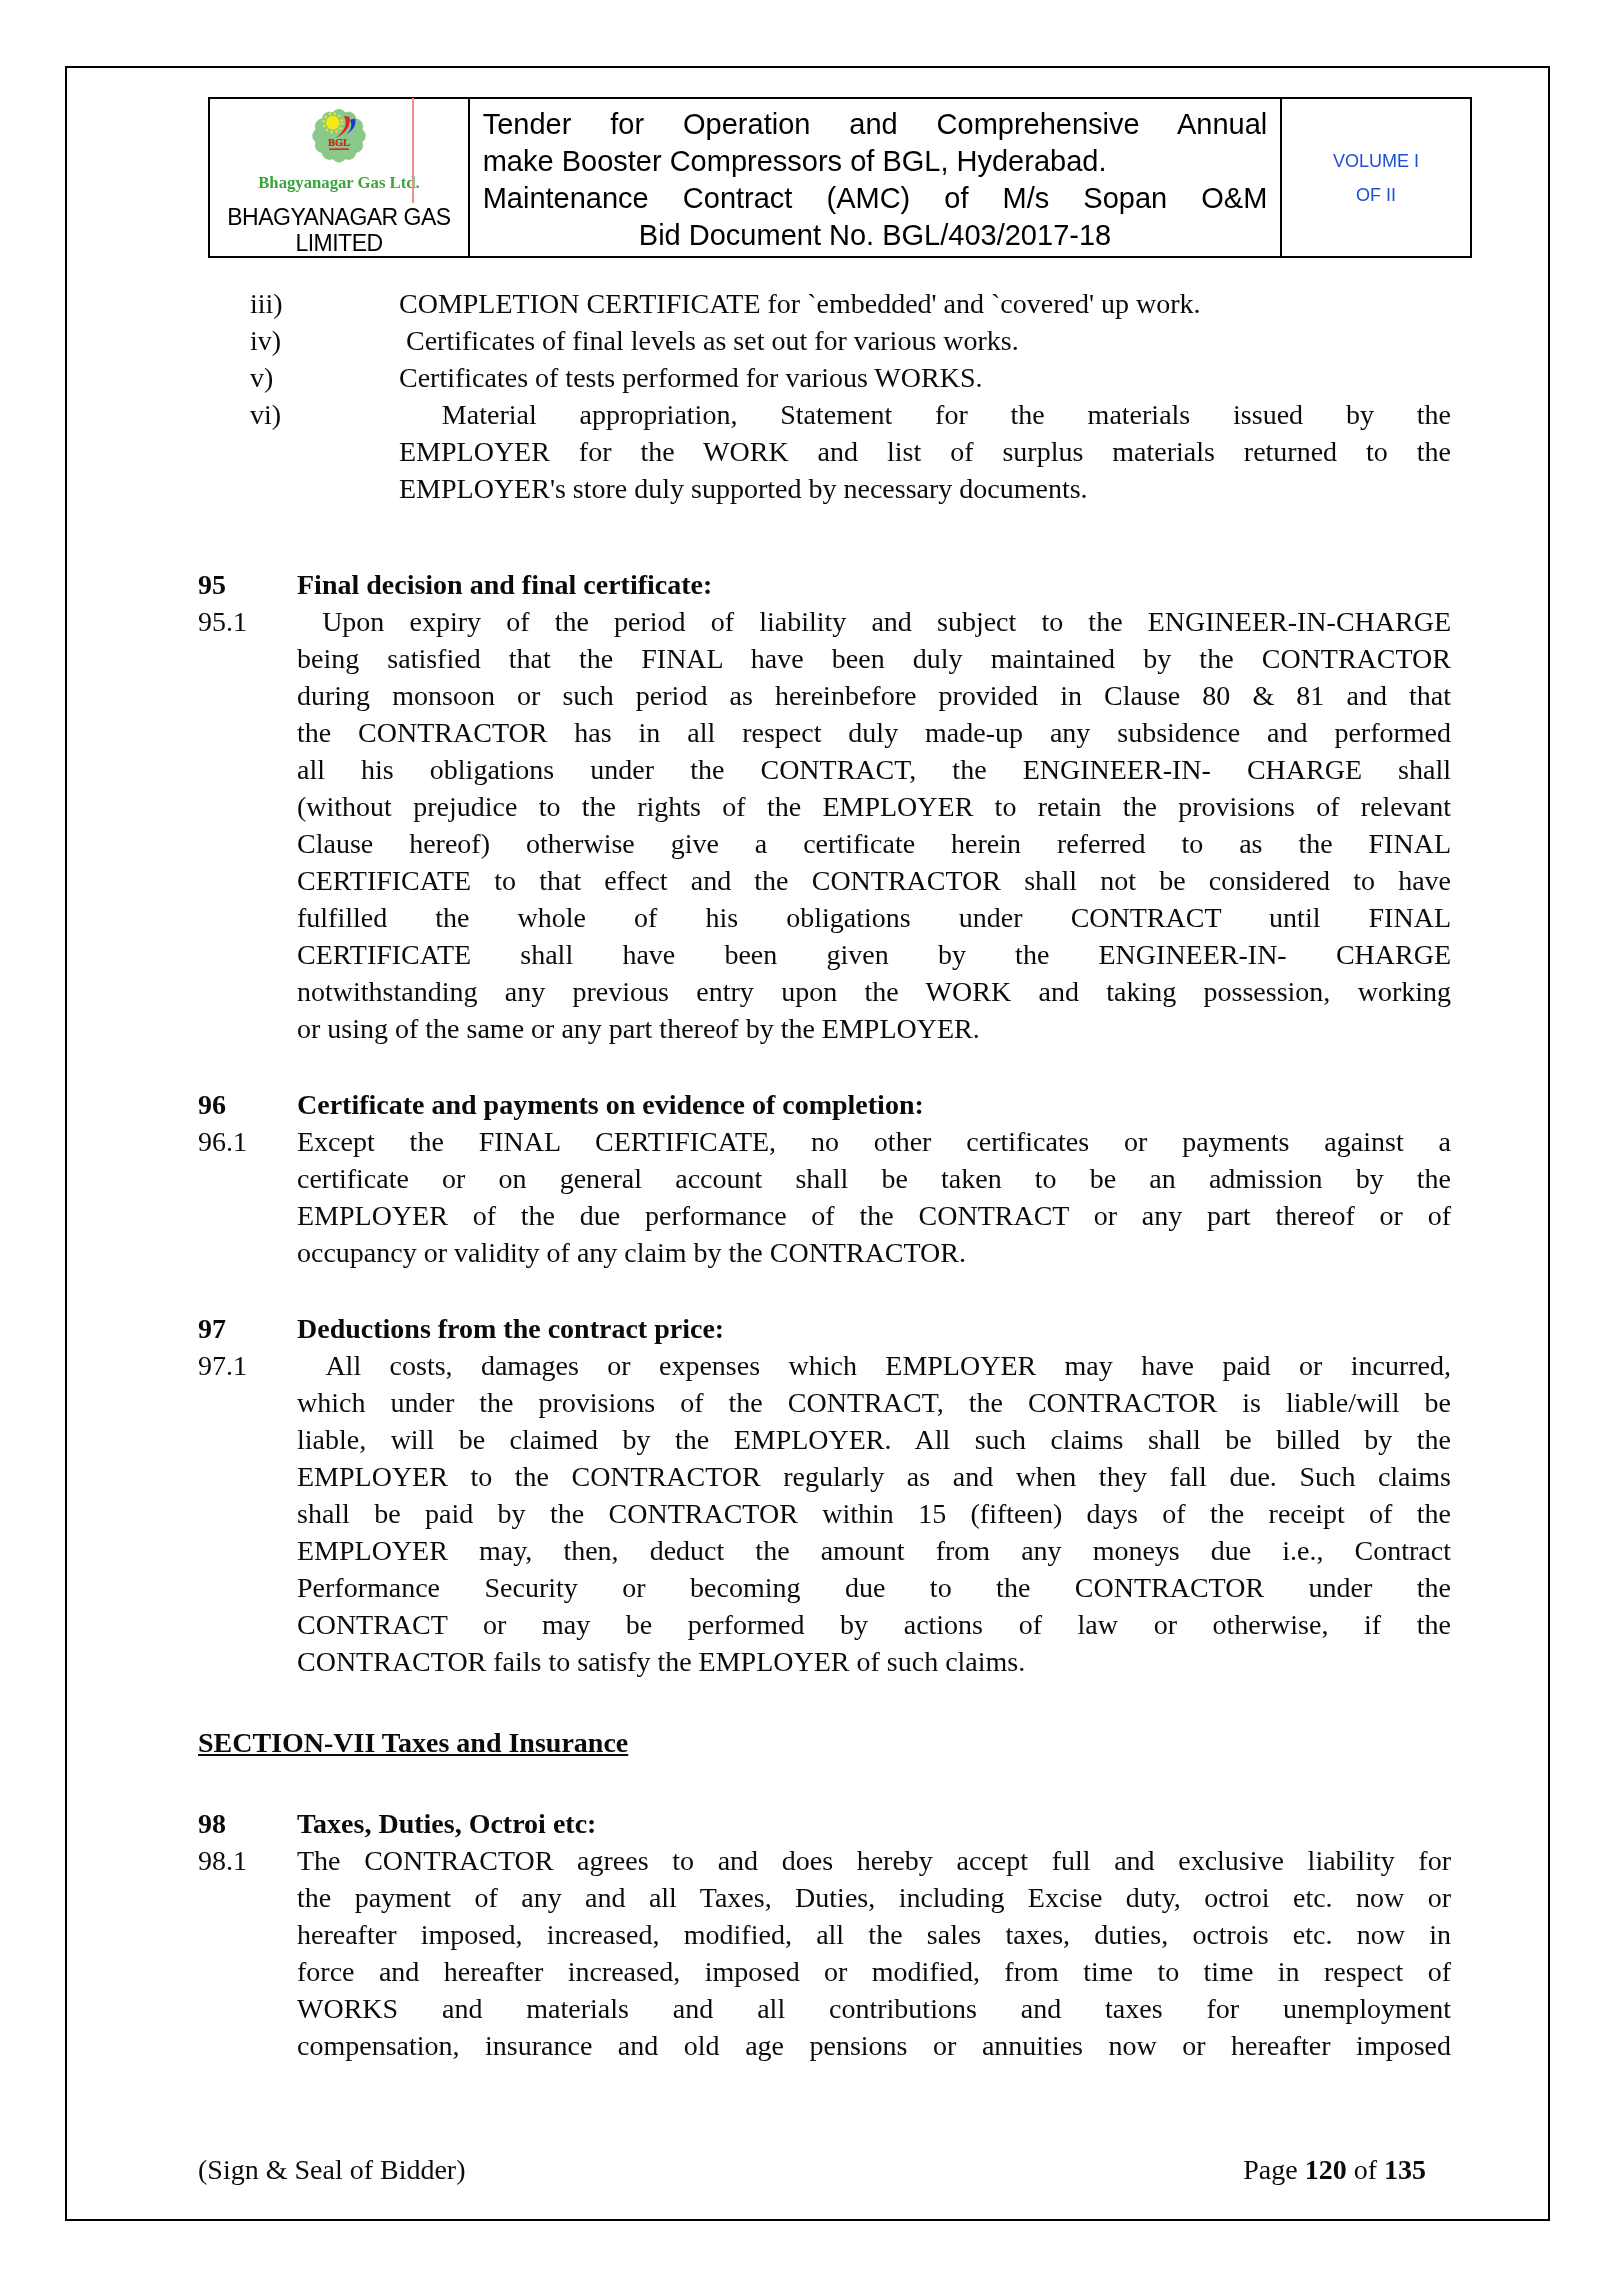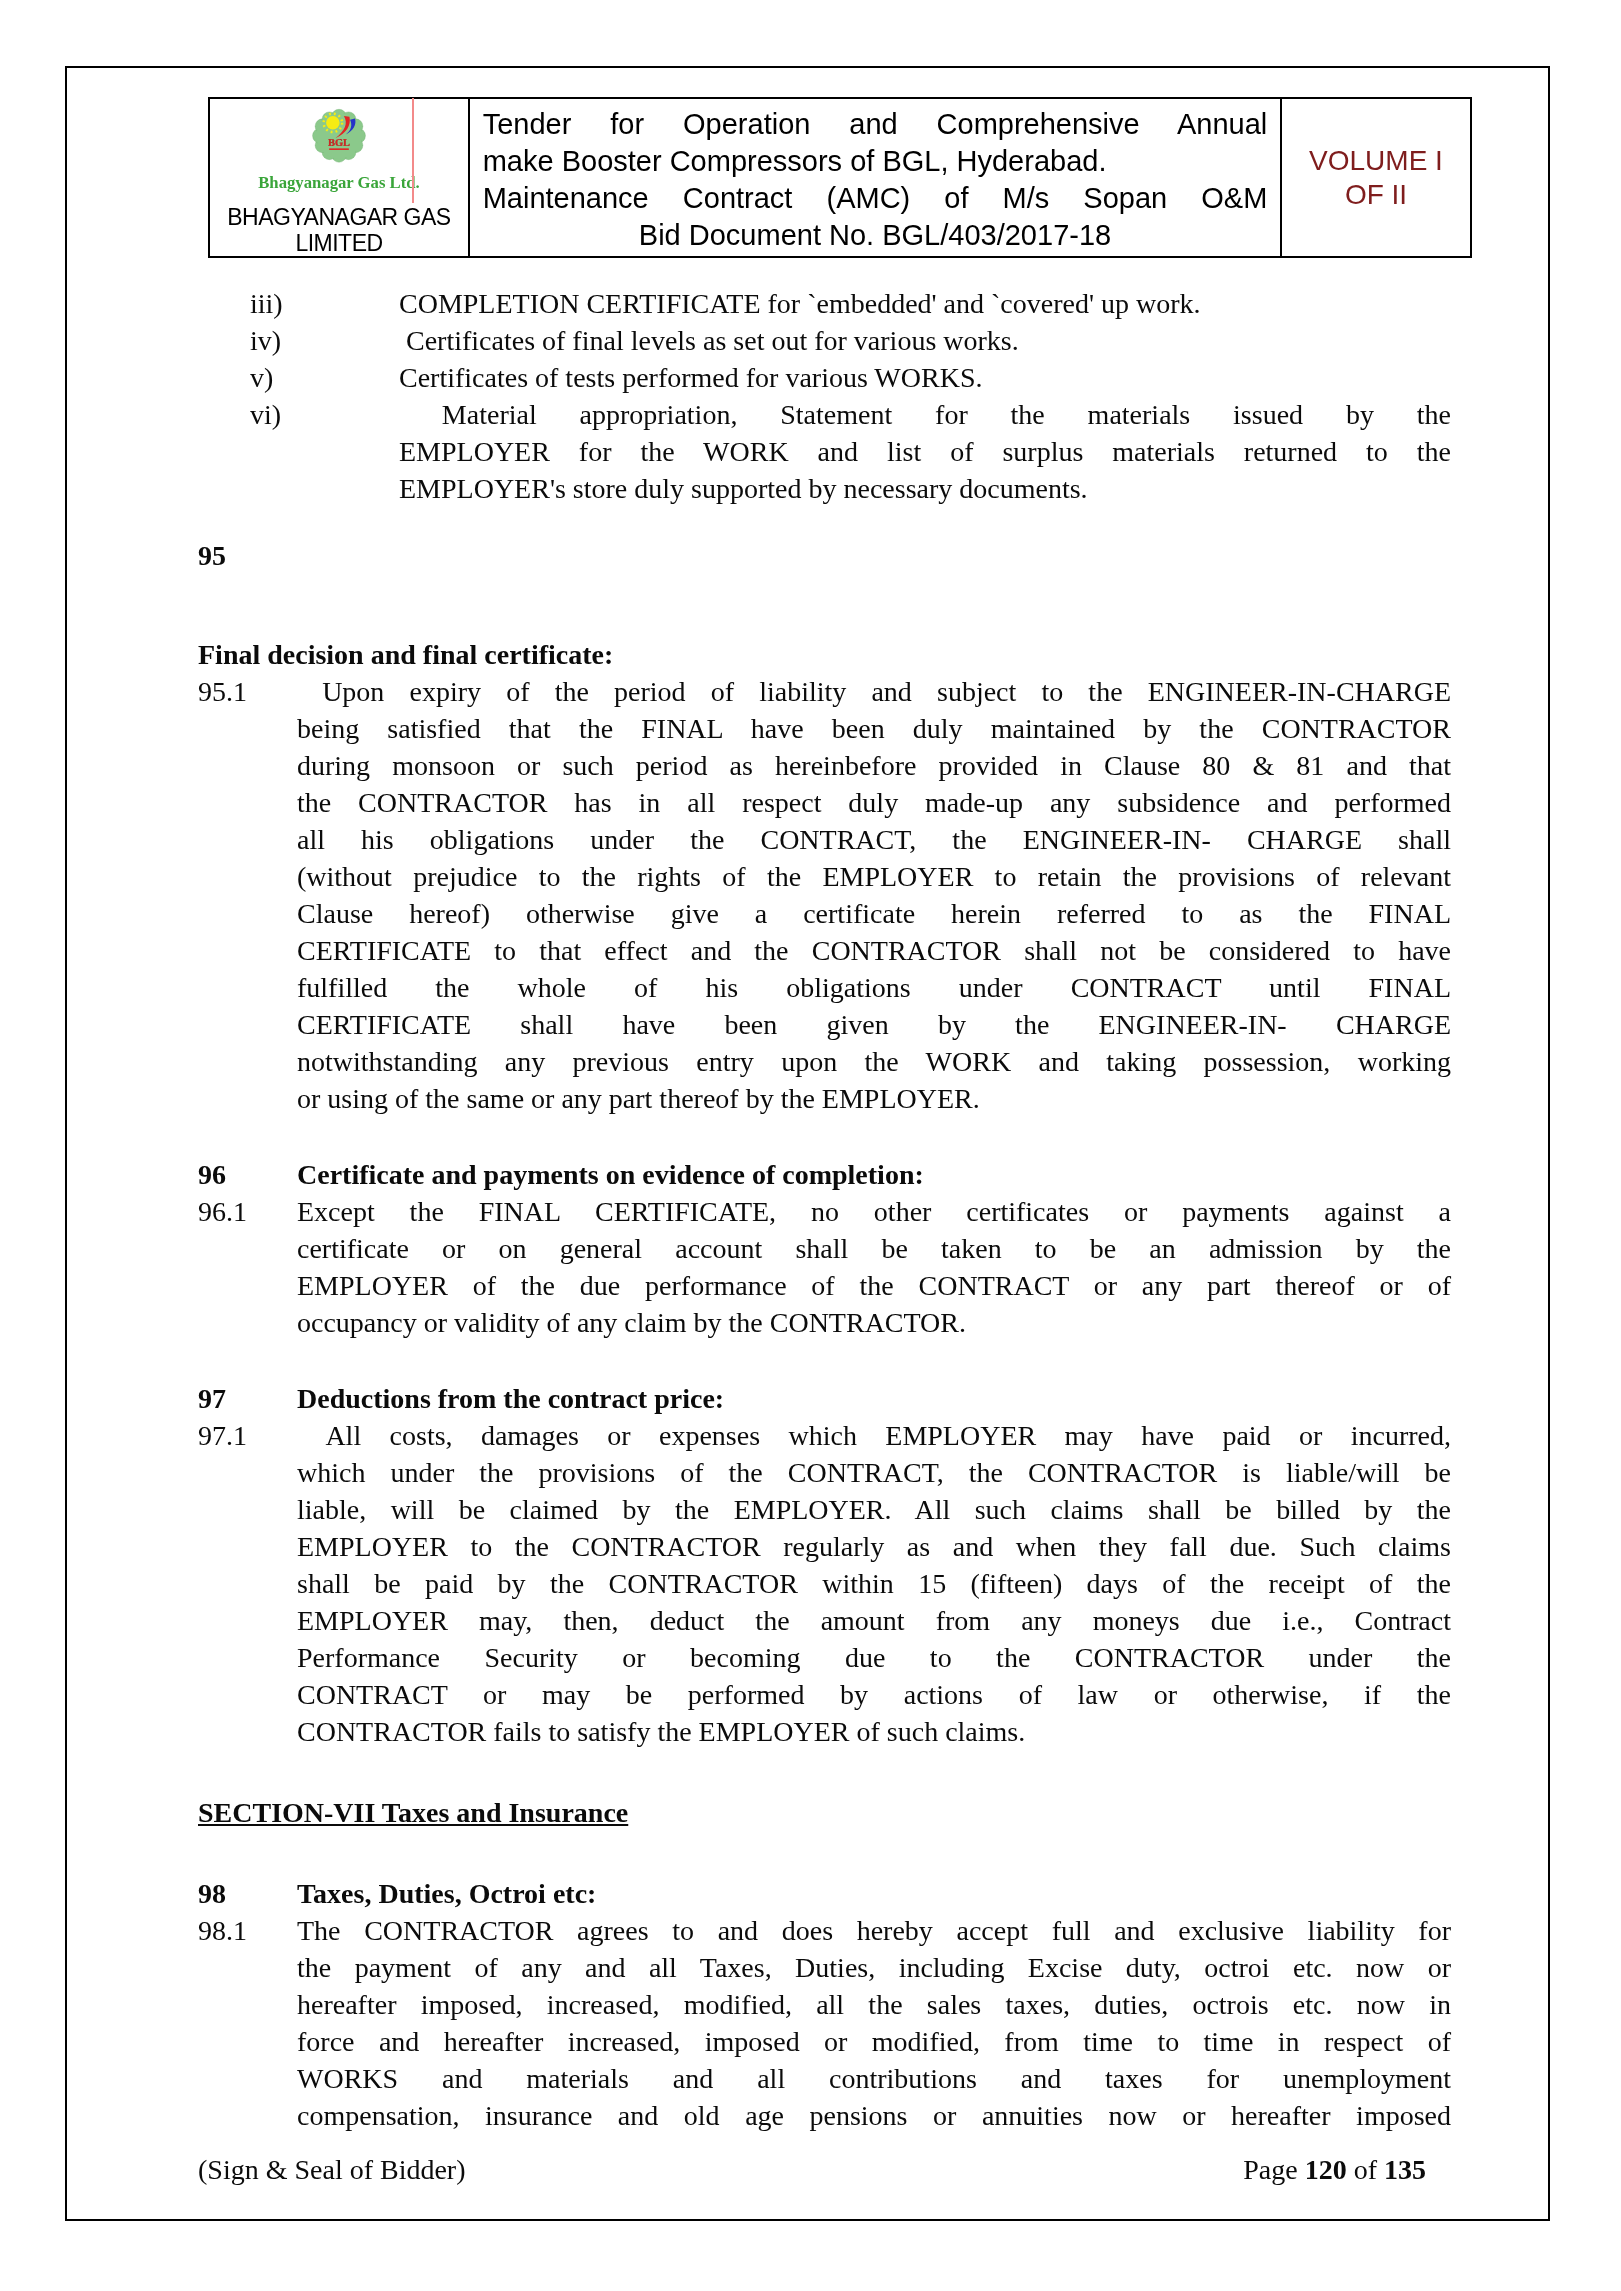--- a/index.html
+++ b/index.html
@@ -15,33 +15,33 @@
   .logo-cell{width:258px;display:flex;flex-direction:column;align-items:center;padding-top:5.9px;gap:9px;}
   .logo-sub{font-family:"Liberation Serif", serif;font-weight:bold;font-size:16.7px;color:#3aa53a;line-height:16.7px;}
   .org{font-family:"Liberation Sans", sans-serif;font-size:23px;letter-spacing:-0.5px;
        line-height:25.5px;text-align:center;color:#000;margin-top:3.9px;}
   .title-cell{width:812px;padding:6.9px 12.7px 0 12.7px;font-family:"Liberation Sans", sans-serif;
               font-size:29px;line-height:37px;color:#000;}
   .t-ln{white-space:nowrap;}
   .t-ln.jst{white-space:normal;text-align:justify;text-align-last:justify;}
   .t-ln.ctr{text-align:center;}
   .vol-cell{flex:1;display:flex;flex-direction:column;align-items:center;justify-content:center;
-            font-family:"Liberation Sans", sans-serif;font-size:28px;line-height:34px;color:#7f1d1d;}
+            font-family:"Liberation Sans", sans-serif;font-size:18px;line-height:34px;color:#1d4ed8;}
   .redline{position:absolute;left:412px;top:98px;width:2px;height:105px;background:#f38a8a;}
   
   .content{position:absolute;left:198px;top:285px;width:1253px;
            font-size:28px;line-height:37px;}
   .row{display:flex;align-items:flex-start;}
   .num{width:99px;flex:0 0 99px;}
   .marker{width:201px;flex:0 0 201px;padding-left:52px;box-sizing:border-box;}
   .txt{flex:1;min-width:0;}
   .ln{width:100%;}
   .ln.jst{text-align:justify;text-align-last:justify;text-justify:inter-word;}
   .b{font-weight:bold;}
-  #blk-95{margin-top:30px;flex-direction:column;}
+  #blk-95{margin-top:59px;}
   #blk-96{margin-top:39px;}
   #blk-97{margin-top:39px;}
   #blk-sec7{margin-top:44px;text-decoration:underline;}
   #blk-98{margin-top:44px;}
   .banner-text{font-weight:bold;}
   
   .footer{position:absolute;left:198px;top:2152px;width:1228px;display:flex;
           justify-content:space-between;font-size:28px;line-height:36px;}
 </style>
 </head>

